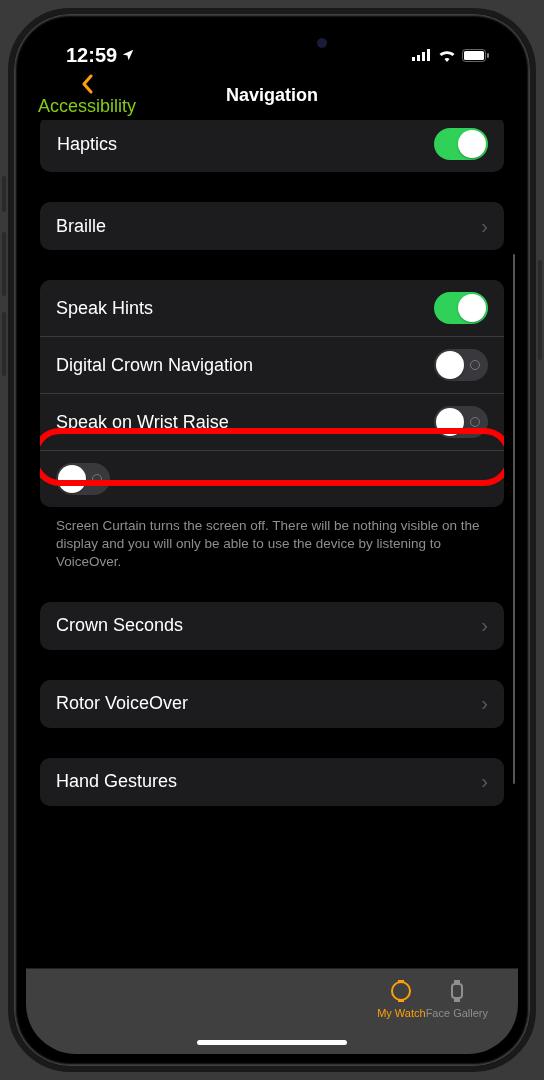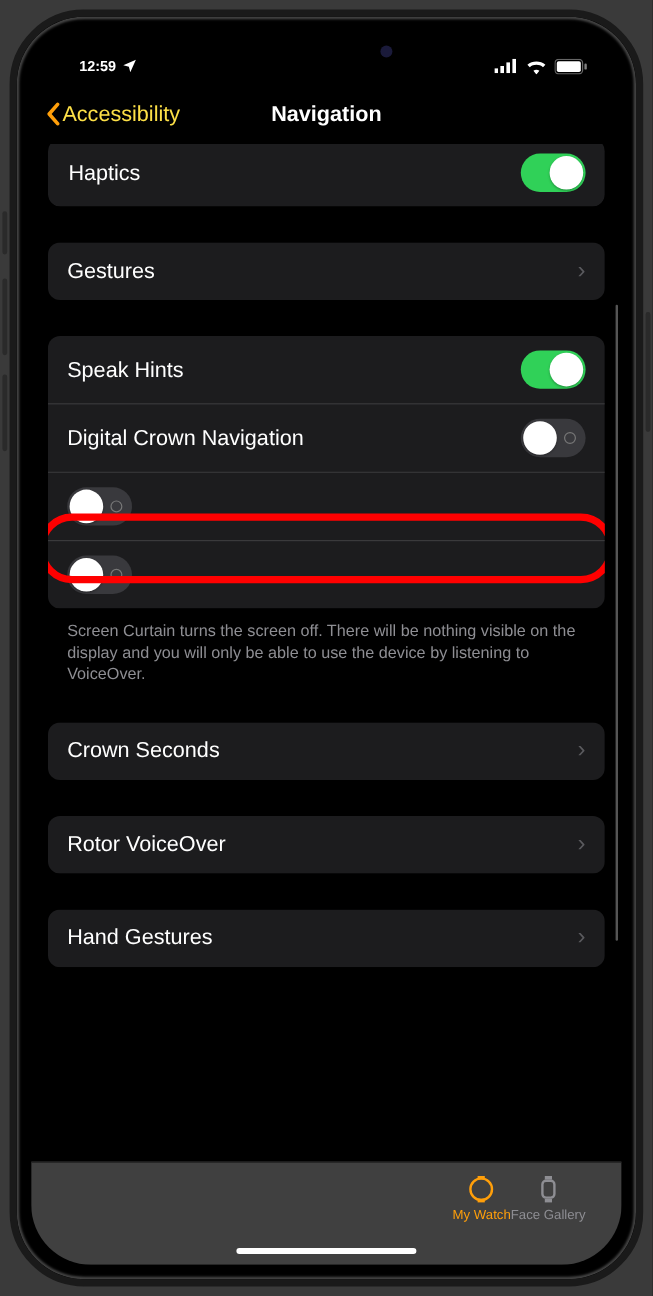--- a/index.html
+++ b/index.html
@@ -47,39 +47,40 @@
       border-radius: 50%;
       background: #1a1a3a;
     }
     .status-bar {
       display: flex;
       justify-content: space-between;
       align-items: center;
       padding: 14px 28px 2px 40px;
       height: 46px;
       color: #fff;
-      font-size: 12px;
+      font-size: 20px;
       font-weight: 600;
     }
     .status-left { display: flex; align-items: center; gap: 4px; }
     .status-right { display: flex; align-items: center; gap: 6px; }
     .status-right svg { display: block; }
     .nav-bar {
       display: flex;
       align-items: center;
       padding: 10px 12px 12px;
       height: 48px;
       position: relative;
     }
     .back-btn {
       display: flex;
       align-items: center;
-      color: #fde047;
+      color: #84cc16;
       font-size: 18px;
       gap: 2px;
+      flex-direction: column;
     }
     .nav-title {
       position: absolute;
       left: 50%; transform: translateX(-50%);
       color: #fff;
       font-size: 18px;
       font-weight: 600;
     }
     .content {
       padding: 0 14px;
@@ -236,39 +237,40 @@
         <div class="row">
           <span class="row-label">Haptics</span>
           <div class="toggle on">
               <div class="knob"></div>
             </div>
         </div>
       </div>
 
       <div class="group">
         <div class="row">
-          <span class="row-label">Gestures</span>
+          <span class="row-label">Braille</span>
           <span class="chevron">›</span>
         </div>
       </div>
 
       <div class="group" style="position:relative">
         <div class="row">
           <span class="row-label">Speak Hints</span>
           <div class="toggle on">
               <div class="knob"></div>
             </div>
         </div>
         <div class="row">
           <span class="row-label">Digital Crown Navigation</span>
           <div class="toggle off">
               <div class="knob"></div>
             </div>
         </div>
         <div class="row">
+          <span class="row-label">Speak on Wrist Raise</span>
           <div class="toggle off">
               <div class="knob"></div>
             </div>
         </div>
         <div class="row">
           <div class="toggle off">
               <div class="knob"></div>
             </div>
         </div>
         <div class="highlight-ring" style="left:-8px;right:-8px;top:148px;height:58px"></div>

